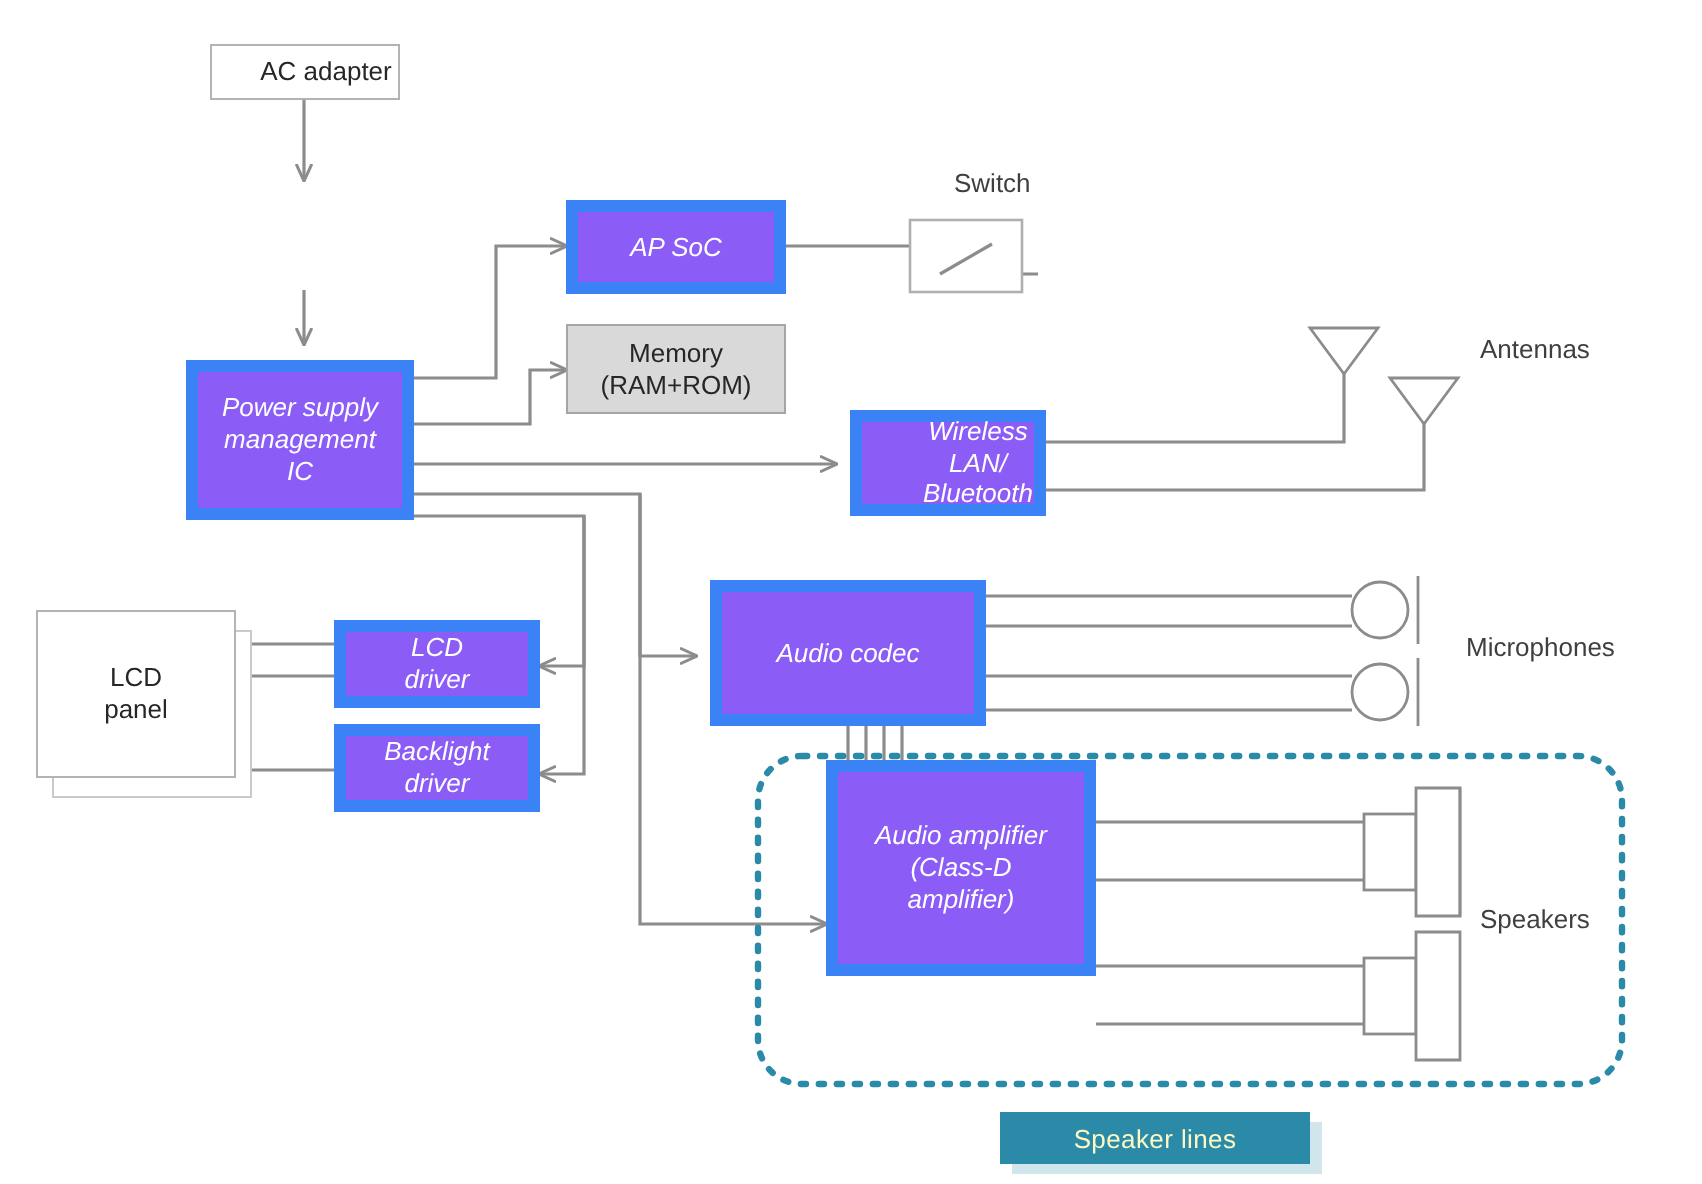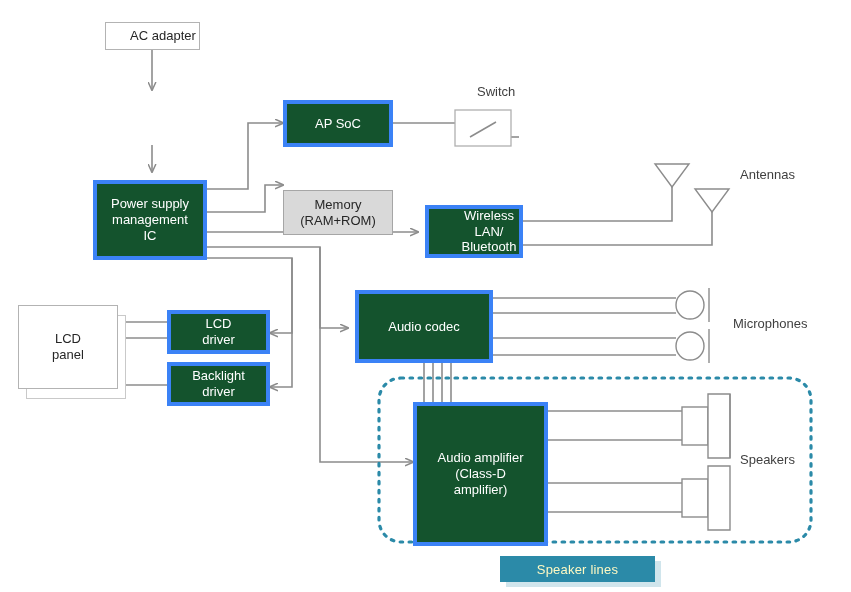--- a/index.html
+++ b/index.html
@@ -10,21 +10,21 @@
   }
   #stage{position:absolute;left:0;top:0;width:851px;height:592px;}
   #svgroot{position:absolute;left:0;top:0;width:851px;height:592px;}
 
   
   .box{
     position:absolute;box-sizing:border-box;
     display:flex;align-items:center;justify-content:center;text-align:center;
     line-height:1.22;white-space:pre-line;
   }
-  .box-dark{background:#14532d;color:#ffffff;border:4px solid #3b82f6;}
+  .box-dark{background:#8b5cf6;color:#ffffff;border:6px solid #3b82f6;font-style:italic;}
   .box-light{background:#d9d9d9;color:#262626;border:1px solid #a6a6a6;}
   .box-white{background:#ffffff;color:#262626;border:1px solid #b3b3b3;padding-left:21px;}
 
   
   .lbl{position:absolute;color:#3f3f3f;white-space:nowrap;}
 
   
   #lcd-stack{position:absolute;left:18px;top:305px;width:110px;height:95px;}
   #lcd-sheet-back{position:absolute;left:8px;top:10px;width:100px;height:84px;
     background:#ffffff;border:1px solid #c9c9c9;box-sizing:border-box;}
@@ -137,29 +137,29 @@
 
   <div class="box box-white" style="left:105px;top:22px;width:95px;height:28px;font-size:13px;">AC adapter</div>
 
 
   <div class="box box-dark" style="left:93px;top:180px;width:114px;height:80px;font-size:13px;">Power supply
 management
 IC</div>
 
   <div class="box box-dark" style="left:283px;top:100px;width:110px;height:47px;font-size:13px;">AP SoC</div>
 
-  <div class="box box-light" style="left:283px;top:162px;width:110px;height:45px;font-size:13px;margin-top:28px;">Memory
+  <div class="box box-light" style="left:283px;top:162px;width:110px;height:45px;font-size:13px;">Memory
 (RAM+ROM)</div>
 
   <div class="box box-dark" style="left:425px;top:205px;width:98px;height:53px;font-size:13px;padding-left:30px;">Wireless LAN/
 Bluetooth</div>
 
   <div class="box box-dark" style="left:355px;top:290px;width:138px;height:73px;font-size:13px;">Audio codec</div>
 
-  <div class="box box-dark" style="left:413px;top:402px;width:135px;height:144px;font-size:13px;">Audio amplifier
+  <div class="box box-dark" style="left:413px;top:380px;width:135px;height:108px;font-size:13px;">Audio amplifier
 (Class-D
 amplifier)</div>
 
   <div class="box box-dark" style="left:167px;top:310px;width:103px;height:44px;font-size:13px;">LCD
 driver</div>
 
   <div class="box box-dark" style="left:167px;top:362px;width:103px;height:44px;font-size:13px;">Backlight
 driver</div>
 
   <div id="lcd-stack">

